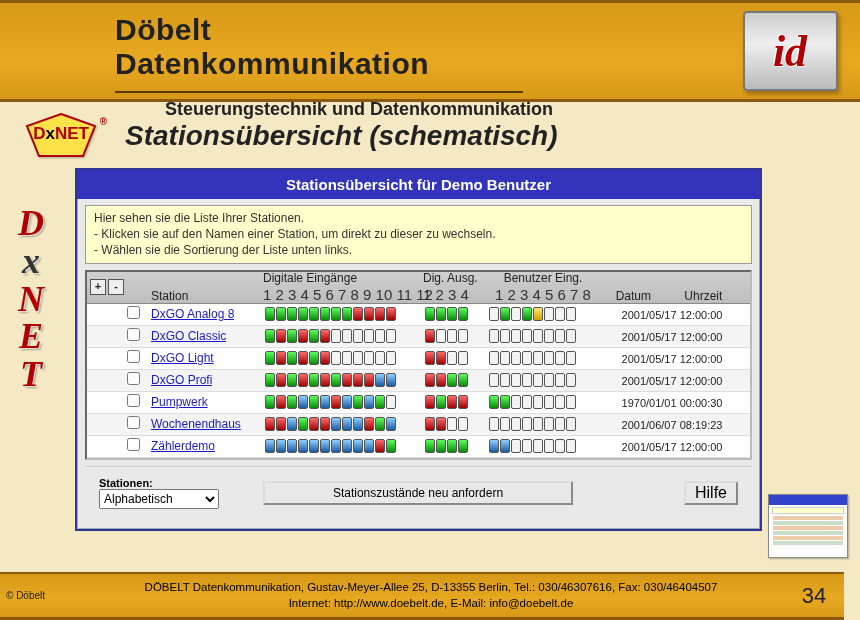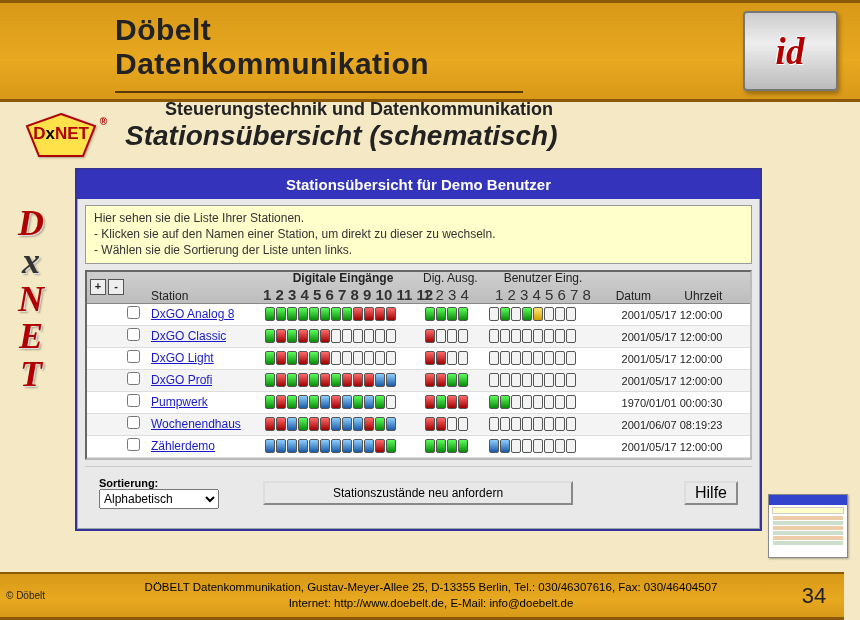--- a/index.html
+++ b/index.html
@@ -5,21 +5,21 @@
   * { box-sizing: border-box; margin: 0; padding: 0; }
   body { width: 860px; height: 620px; font-family: Arial, Helvetica, sans-serif; background: #f5e9c5; overflow: hidden; position: relative; }
 
   
   .header { height: 102px; background: linear-gradient(#d89918, #e8a820 60%, #d89918); border-top: 3px solid #8a5a0a; border-bottom: 3px solid #8a5a0a; display: flex; align-items: stretch; gap: 47px; }
   .header-titles { flex: 1; padding: 10px 0 6px 115px; }
   .header-title { font-size: 30px; font-weight: bold; color: #222; letter-spacing: 0.5px; border-bottom: 2px solid #5a3a0a; padding: 0 0 10px 0; margin: 0 150px 6px 0; }
   .header-sub { font-size: 18px; font-weight: bold; color: #222; padding-left: 50px; }
   .header-logo { width: 140px; display: flex; align-items: center; justify-content: center; }
   .logo-box { width: 95px; height: 80px; background: linear-gradient(#ccc,#eee 40%,#bbb); border: 2px solid #777; border-radius: 4px; display: flex; align-items: center; justify-content: center; box-shadow: 2px 3px 4px rgba(0,0,0,0.3); }
-  .logo-id { font-size: 37px; font-weight: bold; font-style: italic; color: #b00000; text-shadow: 1px 1px 0 #fff, -1px -1px 0 #fff; font-family: "Times New Roman", serif; }
+  .logo-id { font-size: 44px; font-weight: bold; font-style: italic; color: #b00000; text-shadow: 1px 1px 0 #fff, -1px -1px 0 #fff; font-family: "Times New Roman", serif; }
 
   
   .page-heading-row { display: flex; align-items: center; padding: 10px 0 6px 15px; }
   .dxnet-badge { width: 92px; position: relative; display: flex; justify-content: center; }
   .dxnet-badge svg { filter: drop-shadow(1px 1px 1px rgba(0,0,0,.3)); }
   .dxnet-badge .txt { position: absolute; top: 12px; left: 0; right: 0; text-align: center; font-weight: bold; font-size: 17px; }
   .dxnet-badge .txt .d { color:#b00000; } .dxnet-badge .txt .x { color:#000; } .dxnet-badge .txt .net { color:#b00000;margin-top:44px; }
   .dxnet-badge .reg { position: absolute; top: 4px; right: 0px; font-size: 10px; color:#b00000; font-weight: bold; }
   .page-heading { font-size: 28px; font-weight: bold; color: #222; font-style: italic; padding-left: 18px; }
 
@@ -32,21 +32,21 @@
   .app-window { margin: 2px 98px 0 75px; background: #e9e9e9; border: 2px solid #333399; box-shadow: 0 0 0 1px #9aa inset; }
   .app-titlebar { background: #3333bb; color: #fff; font-weight: bold; text-align: center; padding: 6px 4px; font-size: 15px; }
   .app-info { margin: 6px 8px; background: #ffffcc; border: 1px solid #999; padding: 4px 8px; font-size: 12px; color: #333; line-height: 1.35; }
 
   .grid-wrap { margin: 6px 8px; border: 2px inset #bbb; background: #fff; }
   .grid-head { display: flex; align-items: flex-end; background: linear-gradient(#cfcfcf,#bdbdbd); border-bottom: 1px solid #888; font-size: 12px; color:#222; height: 32px; }
   .col-exp { width: 40px; display:flex; gap:2px; justify-content:center; align-items:center; height:100%; }
   .btn-tiny { width: 16px; height: 16px; border: 1px solid #555; background:#eee; font-size: 11px; line-height: 12px; text-align:center; font-weight:bold; cursor:pointer; }
   .col-chk { width: 24px; }
   .col-station { width: 112px; font-weight: normal; padding-top:3px; }
-  .col-di { width: 160px; text-align:center;font-weight:bold; }
+  .col-di { width: 160px; text-align:left; }
   .col-do { width: 64px; text-align:left; }
   .col-ai { width: 112px; text-align:center; }
   .col-dt { width: 140px; text-align:center; padding-top:2px; }
   .subnums { font-size: 15px; color:#333; letter-spacing: 0px; display:block; margin-top:1px; white-space: nowrap;}
   .col-di .hdr, .col-do .hdr, .col-ai .hdr { display:block; font-size:12px; }
   .col-dt .hdr2 { display:flex; justify-content:space-around; font-size:12px; }
 
   .grid-row { display:flex; align-items:center; height: 22px; border-bottom: 1px solid #ddd; font-size: 12px; }
   .grid-row:nth-child(even){ background:#f4f4f4; }
   .grid-row .col-exp { }
@@ -444,21 +444,21 @@
               <span class="led e"></span>
             </div>
           </div>
           <div class="col-dt dt">2001/05/17 12:00:00</div>
         </div>
       </div>
   </div>
 
   <div class="app-footer">
     <div>
-      <div class="sort-label">Sortierung:</div>
+      <div class="sort-label">Stationen:</div>
       <select class="sort-select">
         <option>Alphabetisch</option>
       </select>
     </div>
     <button class="long-btn">Stationszustände neu anfordern</button>
     <button class="help-btn">Hilfe</button>
   </div>
 </div>
 
 <div class="thumb">

